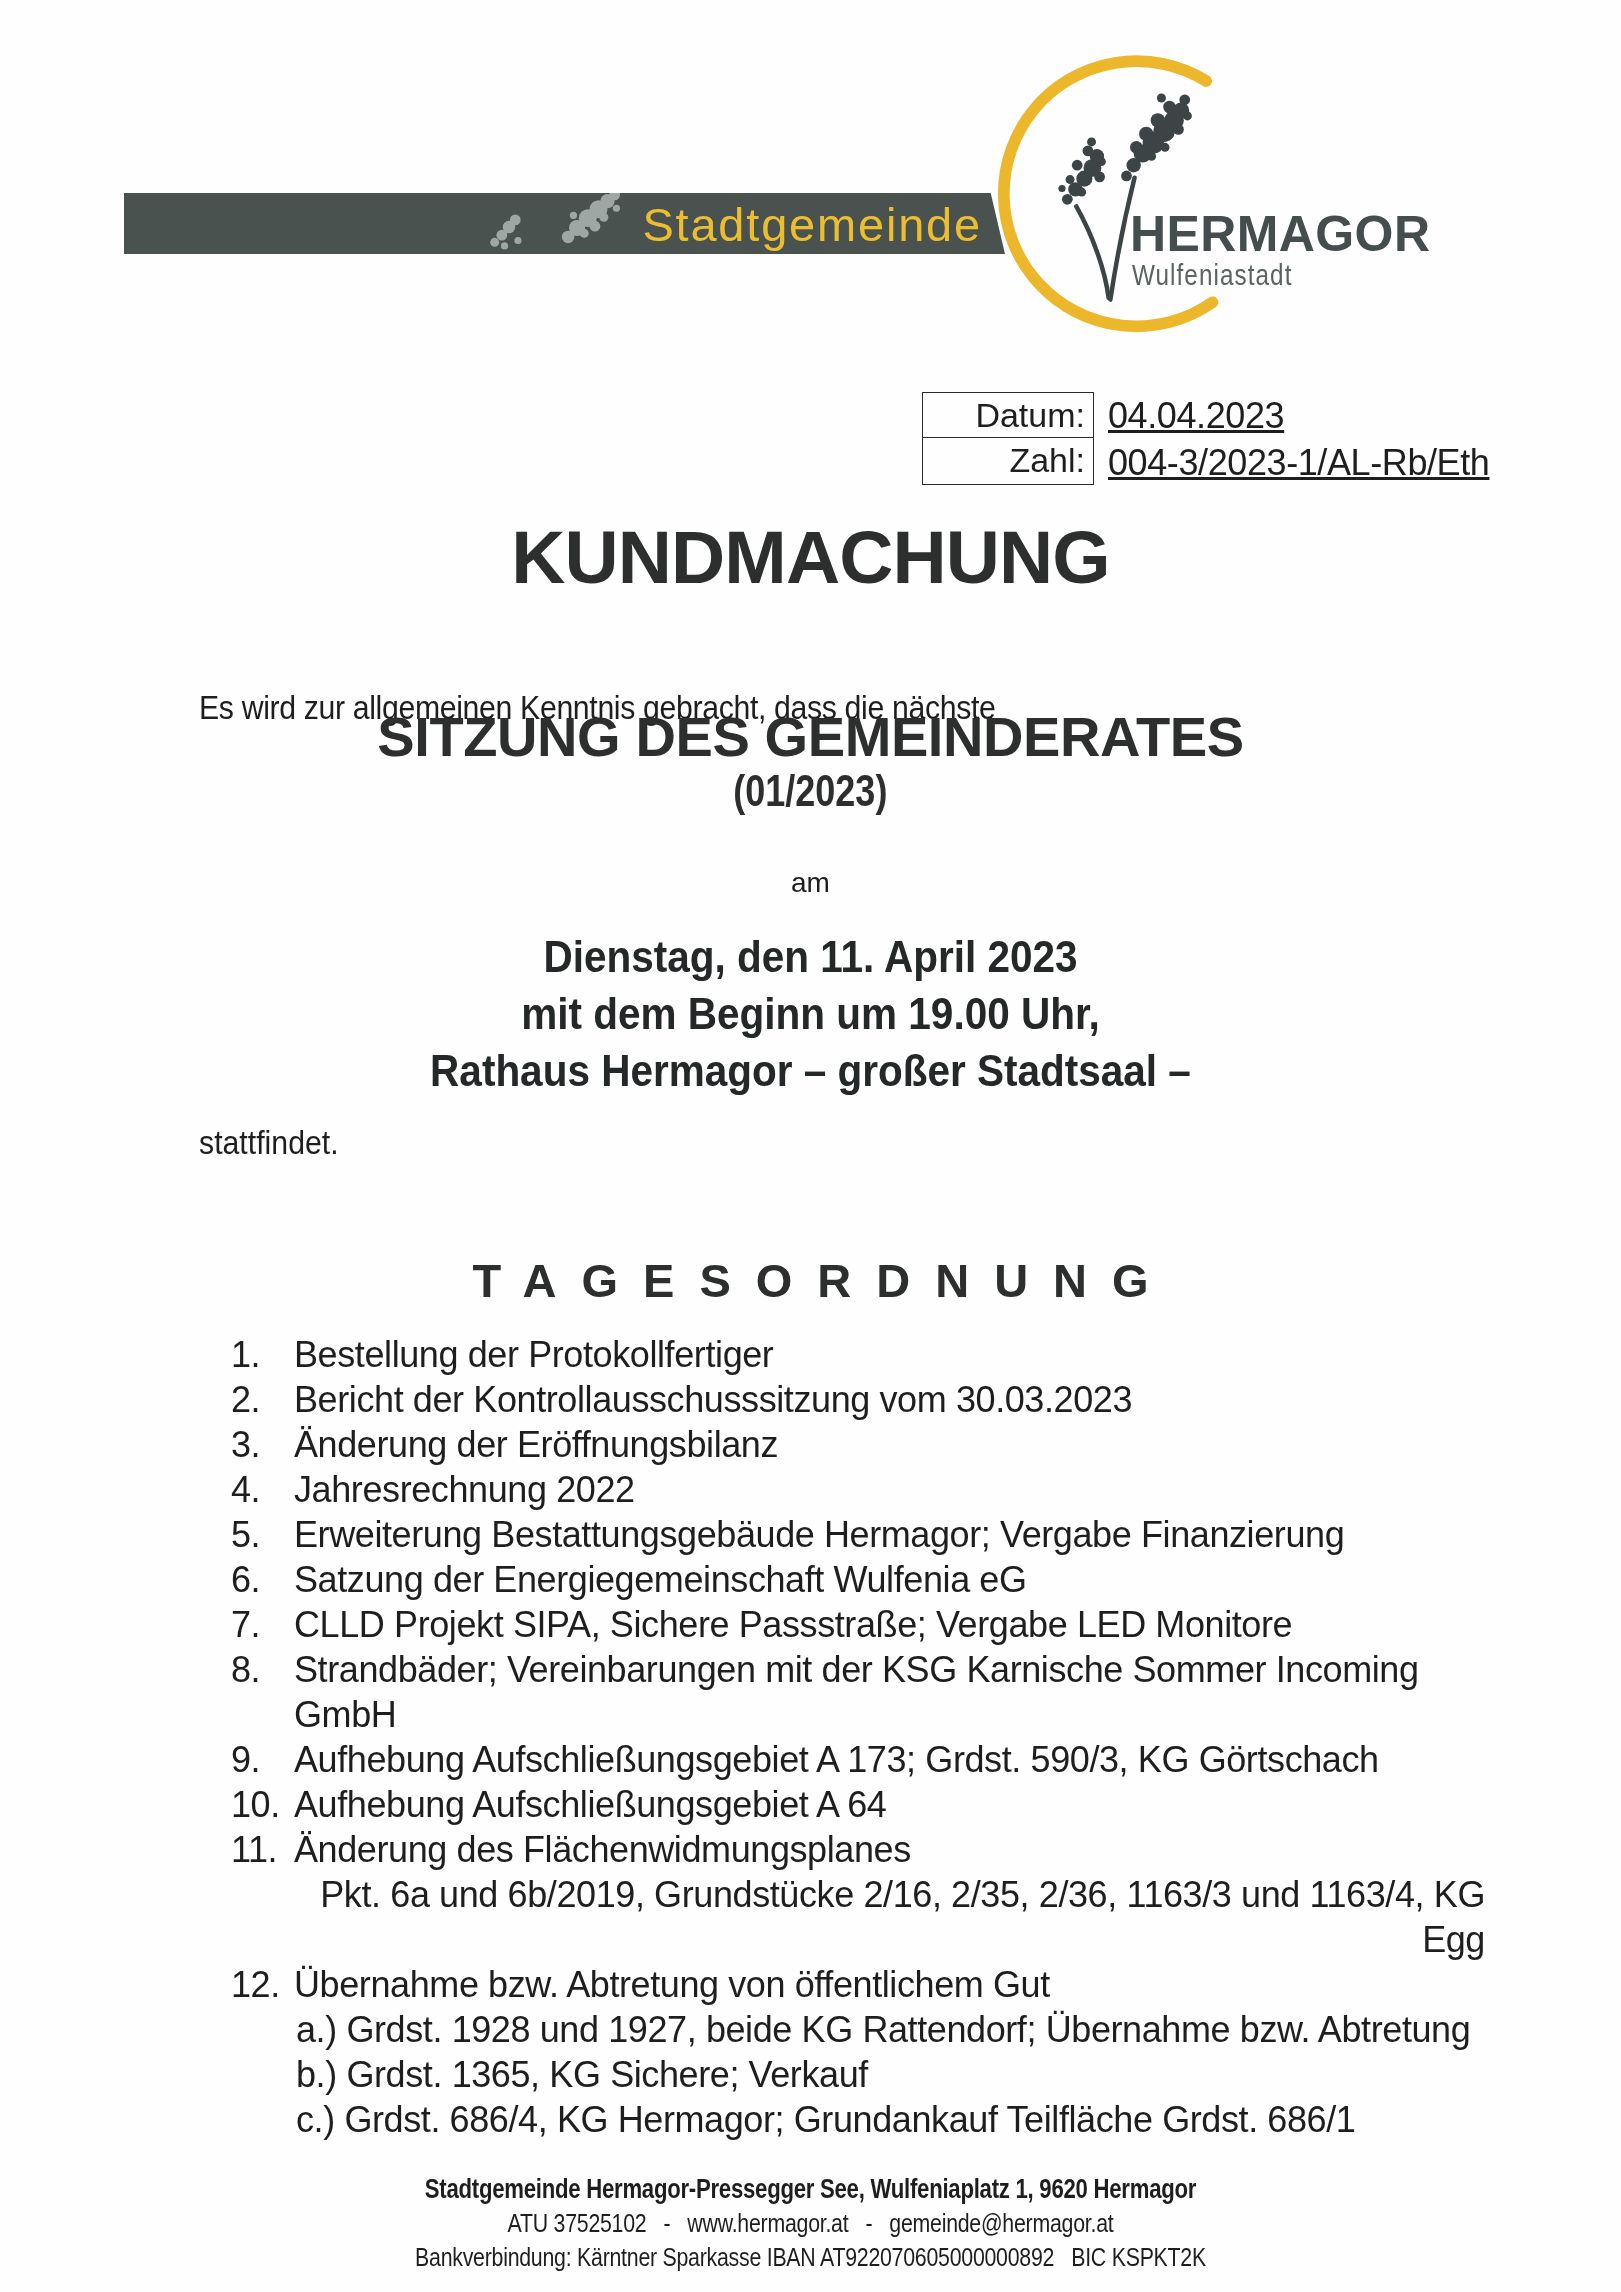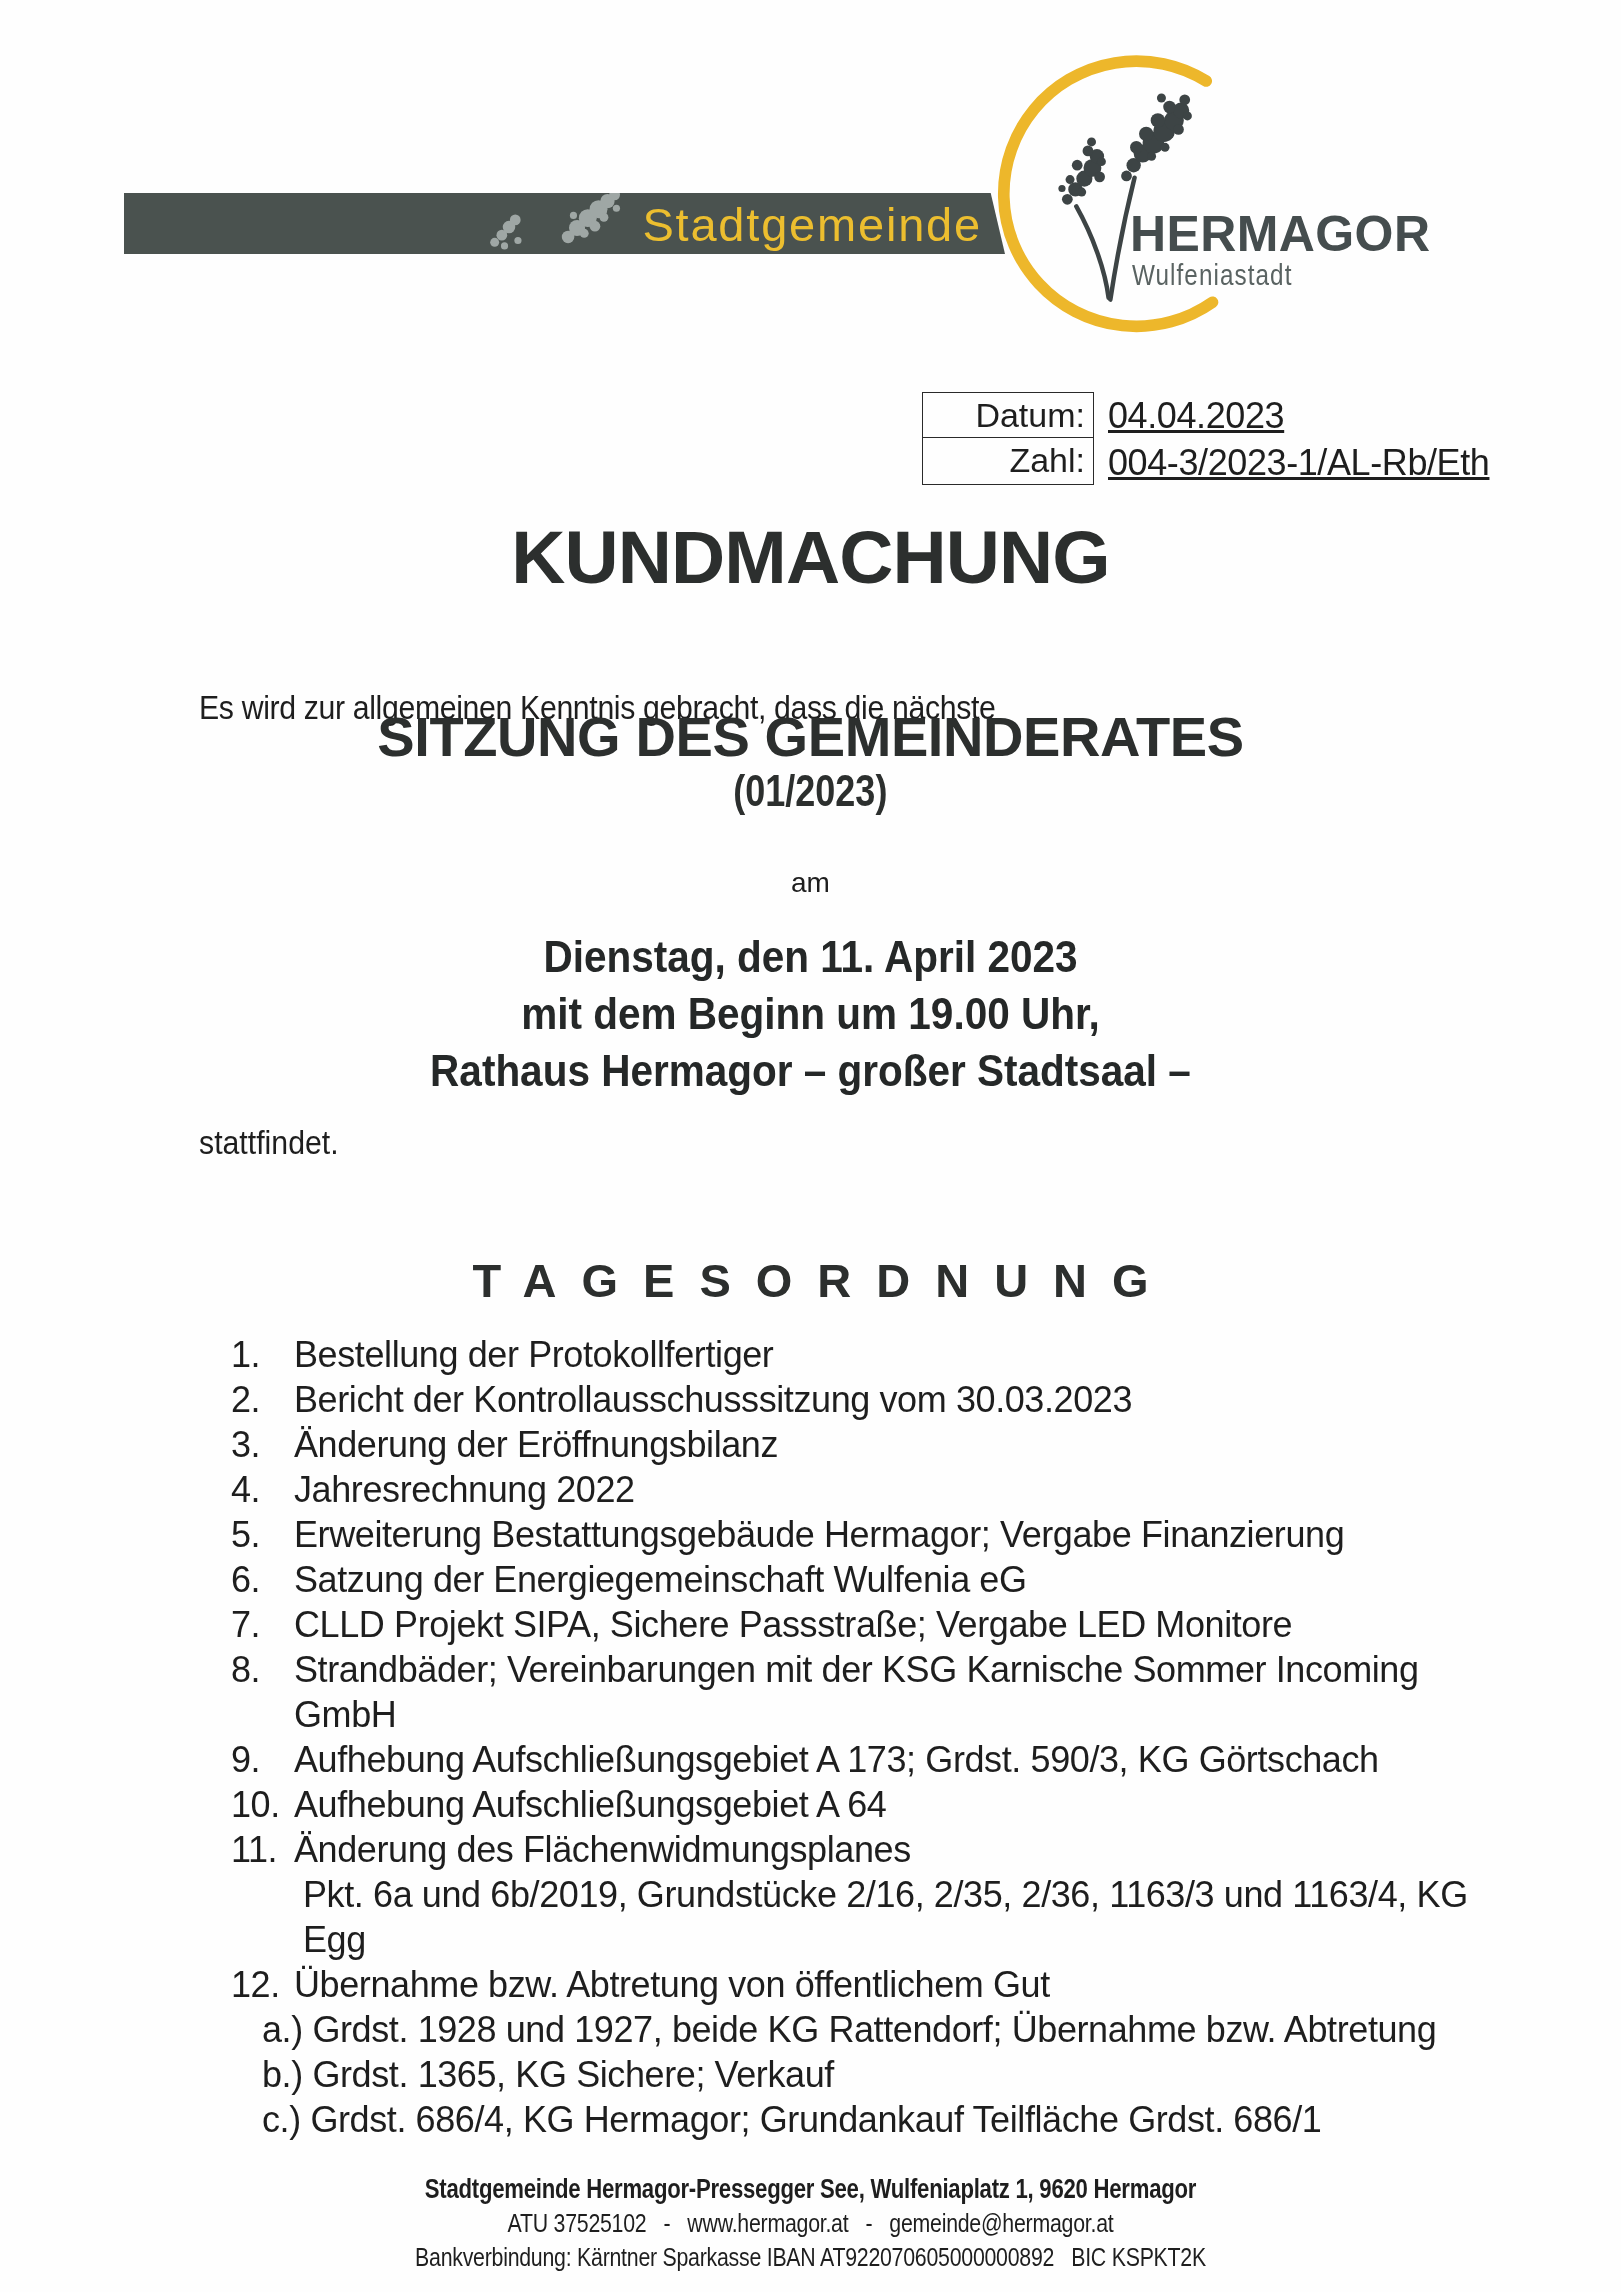--- a/index.html
+++ b/index.html
@@ -56,22 +56,22 @@
   .session-head{top:709px;font-size:56px;line-height:56px;letter-spacing:-0.4px;color:#2c2f2e;}
   .session-num{top:768px;font-size:45px;line-height:45px;color:#2c2f2e;}
   .session-am{top:865px;font-size:28px;line-height:36px;text-align:center;}
   .session-when{top:928px;font-size:45px;line-height:57px;color:#252828;}
   .closing{left:199px;top:1121px;font-size:34px;line-height:43px;}
 
   .agenda-head{top:1257px;font-size:47px;line-height:47px;letter-spacing:25px;padding-left:25px;box-sizing:border-box;color:#2c2f2e;}
   .agenda{left:231px;top:1332px;width:1254px;font-size:36px;line-height:45px;letter-spacing:-0.4px;}
   .agenda .row{display:flex;}
   .agenda .num{flex:0 0 63px;}
-  .agenda .cont{margin-left:72px;}
-  .agenda .sub{margin-left:31px;}
+  .agenda .cont{margin-left:72px;text-align:right;}
+  .agenda .sub{margin-left:65px;}
 
   .footer{top:2172px;line-height:34px;font-size:26px;letter-spacing:-0.3px;}
   .footer .f1{font-size:27px;font-weight:bold;}
 </style>
 </head>
 <body>
 
 <div class="page">
 
   <div class="abs banner">

